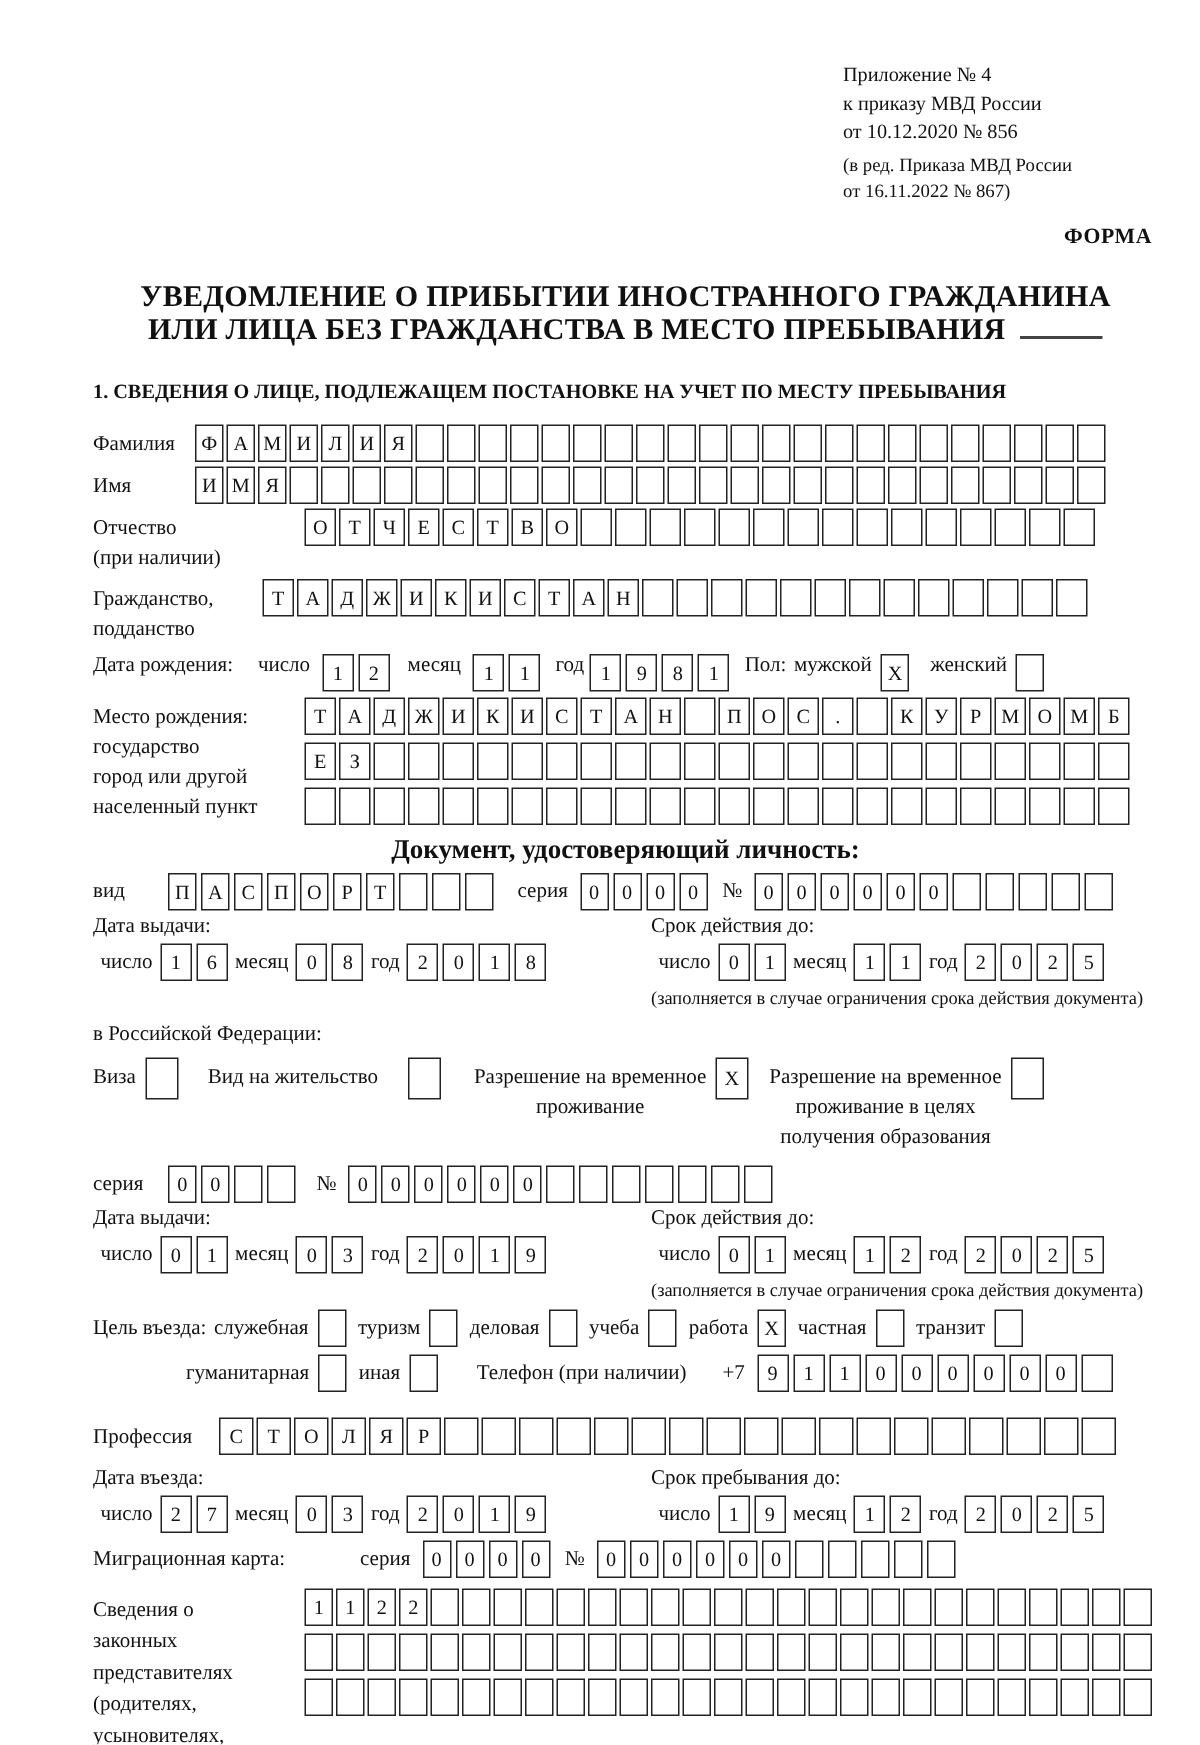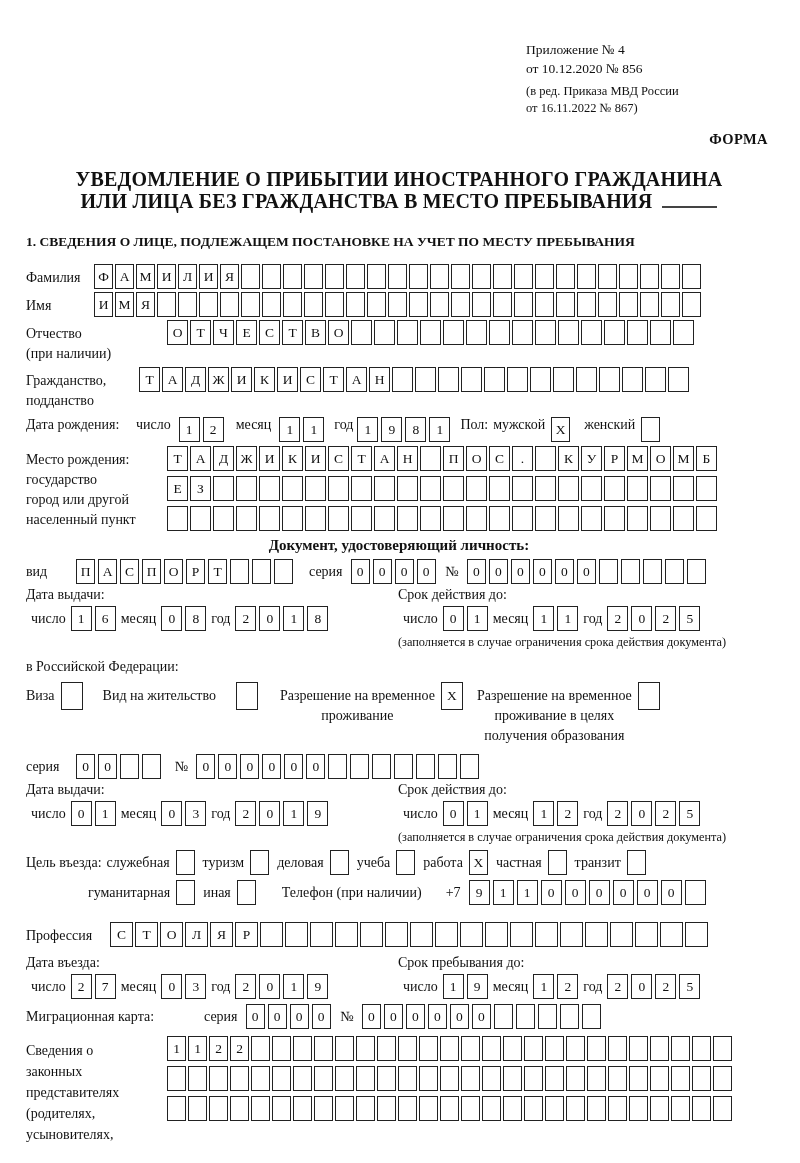--- a/index.html
+++ b/index.html
@@ -1,20 +1,20 @@
 <!DOCTYPE html>
 <html lang="ru"><head>
 <meta charset="utf-8">
 <style>
   * { margin:0; padding:0; box-sizing:border-box; }
   html,body { background:#fff; }
   .page {
     width:800px; height:1163px; background:#ffffff; color:#111;
     font-family:"Liberation Serif","DejaVu Serif",serif; font-size:14px;
-    padding:40px 28px 0 26px; overflow:hidden; position:relative;
+    padding:40px 28px 0 62px; overflow:hidden; position:relative;
   }
   .annex { margin-left:500px; line-height:19px; font-size:13.5px; }
   .annex .amend { font-size:12.5px; line-height:17px; }
   .annex .amend-first { margin-top:5px; }
   .forma { text-align:right; padding-right:4px; font-weight:bold; font-size:14.5px; margin-top:14px; letter-spacing:.4px; }
   .title { text-align:center; font-weight:bold; font-size:20px; line-height:22px; margin-top:20px; letter-spacing:.2px; }
   .blank-underline { display:inline-block; width:55px; border-bottom:2px solid #444; height:13px; margin-left:10px; }
   .sec1 { font-weight:bold; font-size:13.5px; margin-top:22px; margin-bottom:14px; }
 
   .frow { display:flex; align-items:flex-start; margin-bottom:3px; }
@@ -26,40 +26,41 @@
     font-size:13.5px; background:#fff; line-height:1;
   }
   .cells-md .cell { width:21px; }
   .cells-lg .cell { width:23px; }
   .cells-col { display:flex; flex-direction:column; gap:5px; }
 
   .cb { margin:0 8px 0 6px; }
   .cb2 { height:28px; width:22px; }
   .olabel { line-height:20px; padding-top:4px; }
 
-  .center-bold { text-align:center; font-weight:bold; font-size:15px; margin:6px 0 5px; }
+  .center-bold { text-align:center; font-weight:bold; font-size:18px; margin:6px 0 5px; }
   .dblock { display:flex; align-items:flex-start; margin:3px 0 5px; }
   .dcol { display:flex; flex-direction:column; align-items:flex-start; }
   .dcol-left { width:350px; }
   .dcol-right { margin-left:22px; }
   .dtitle { margin-bottom:3px; }
   .dline { display:flex; align-items:center; }
   .dline .dlabel { margin:0 5px; }
   .dline .cells { gap:3px; }
   .note { font-size:12.3px; margin-top:4px; }
   .intro { line-height:23px; margin-top:4px; }
   .optml { text-align:center; line-height:20px; padding-top:4px; }
 </style>
 </head>
 <body>
 
 <div class="page">
 
   <div class="annex">
     <div>Приложение № 4</div>
+    <div>к приказу МВД России</div>
     <div>от 10.12.2020 № 856</div>
     <div class="amend amend-first">(в ред. Приказа МВД России</div>
     <div class="amend">от 16.11.2022 № 867)</div>
   </div>
   <div class="forma">ФОРМА</div>
 
   <div class="title">
     <div>УВЕДОМЛЕНИЕ О ПРИБЫТИИ ИНОСТРАННОГО ГРАЖДАНИНА</div>
     <div><span>ИЛИ ЛИЦА БЕЗ ГРАЖДАНСТВА В МЕСТО ПРЕБЫВАНИЯ</span><span class="blank-underline"></span></div>
   </div>

